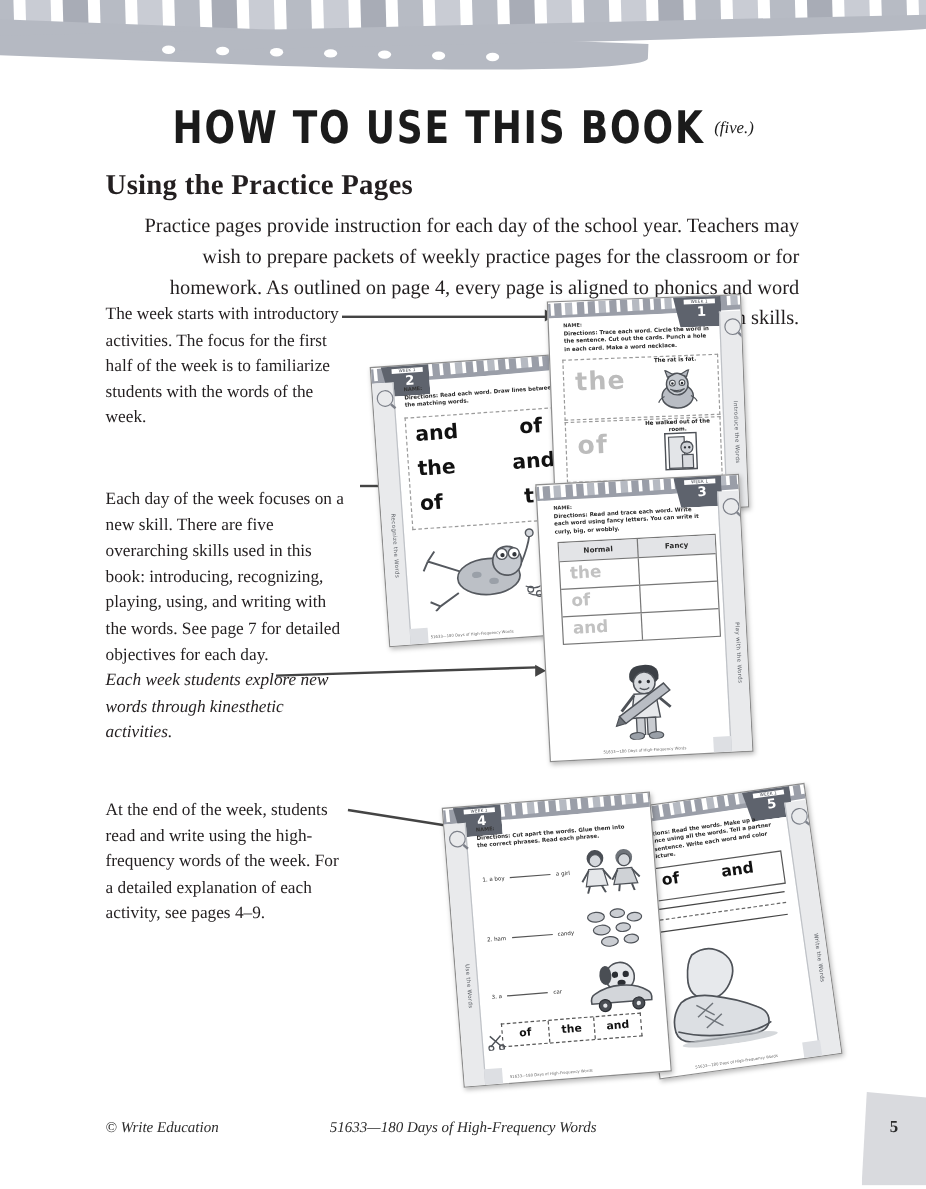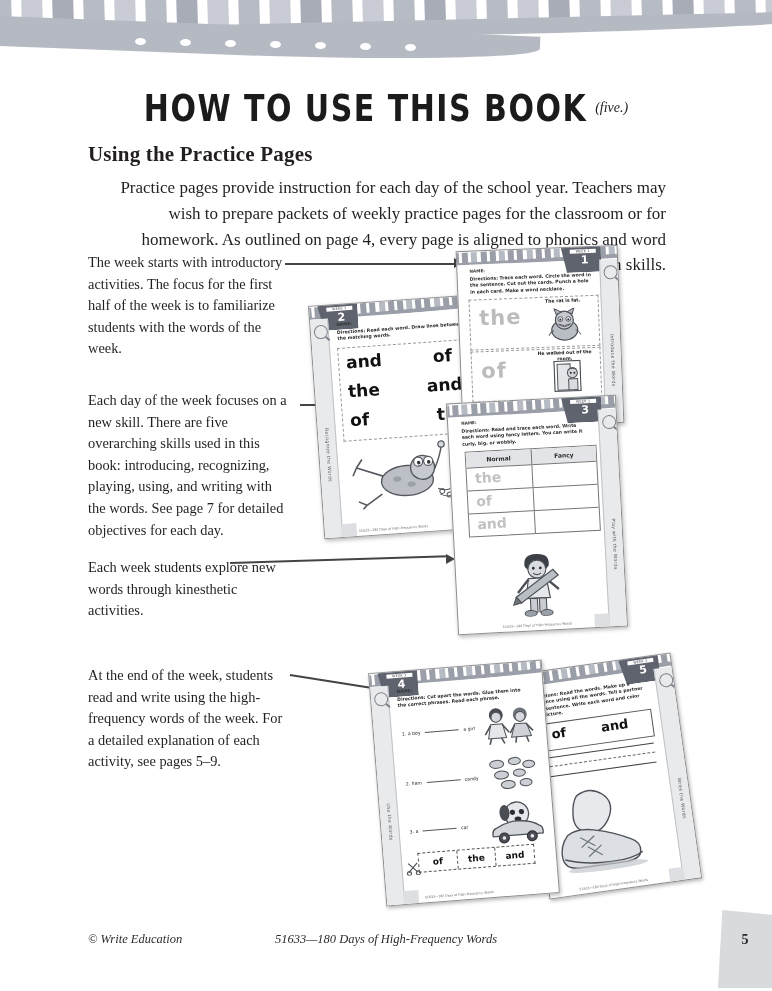--- a/index.html
+++ b/index.html
@@ -25,29 +25,29 @@
   
   .title-row{position:absolute;left:0;top:90px;width:772px;text-align:center;}
   .title{display:inline-block;font-family:"DejaVu Sans",sans-serif;font-weight:bold;
          font-size:30px;letter-spacing:1.5px;color:#1b1b1b;
          transform:scaleY(1.25);transform-origin:center;}
   .title-cont{display:inline-block;font-family:"Liberation Serif",serif;
               font-style:italic;font-size:14px;margin-left:8px;color:#1b1b1b;
               vertical-align:6px;}
 
   
-  .subhead{position:absolute;left:88px;top:142px;font-size:21px;font-weight:bold;
+  .subhead{position:absolute;left:88px;top:142px;font-size:24px;font-weight:bold;
            letter-spacing:.2px;}
   .intro{position:absolute;left:88px;top:175px;width:578px;font-size:17px;
          line-height:1.52;text-align:right;}
 
   .callout{position:absolute;font-size:14.4px;line-height:1.50;width:210px;}
   .c1{left:88px;top:252px;}
-  .c2{left:88px;top:390px;width:205px;}
-  .c3{left:88px;top:557px;width:190px;}
+  .c2{left:88px;top:406px;width:205px;}
+  .c3{left:88px;top:557px;width:190px;font-style:italic;}
   .c4{left:88px;top:665px;width:200px;}
 
   
   .arrow{position:absolute;height:14px;}
   .arrow .ln{position:absolute;left:0;top:6px;height:1.6px;background:#444;}
   .arrow .hd{position:absolute;top:1.2px;width:0;height:0;
              border-top:5px solid transparent;border-bottom:5px solid transparent;
              border-left:9px solid #444;}
 
   
@@ -186,21 +186,21 @@
 <div class="title-row">
   <span class="title">HOW TO USE THIS BOOK</span><span class="title-cont">(five.)</span>
 </div>
 
 <div class="subhead">Using the Practice Pages</div>
 <div class="intro">Practice pages provide instruction for each day of the school year. Teachers may wish to prepare packets of weekly practice pages for the classroom or for homework. As outlined on page 4, every page is aligned to phonics and word recognition skills.</div>
 
 <div class="callout c1">The week starts with introductory activities. The focus for the first half of the week is to familiarize students with the words of the week.</div>
 <div class="callout c2">Each day of the week focuses on a new skill. There are five overarching skills used in this book: introducing, recognizing, playing, using, and writing with the words. See page 7 for detailed objectives for each day.</div>
 <div class="callout c3">Each week students explore new words through kinesthetic activities.</div>
-<div class="callout c4">At the end of the week, students read and write using the high-frequency words of the week. For a detailed explanation of each activity, see pages 5–9.</div>
+<div class="callout c4">At the end of the week, students read and write using the high-frequency words of the week. For a detailed explanation of each activity, see pages 4–9.</div>
 
 <div class="arrow" style="left:285px;top:257px;width:178px;">
   <div class="ln" style="width:170px;"></div>
     <div class="hd" style="left:169px;"></div>
 </div>
 <div class="arrow" style="left:300px;top:398px;width:110px;">
   <div class="ln" style="width:58px;"></div>
     <div class="hd" style="left:57px;"></div>
 </div>
 <div class="arrow" style="left:230px;top:556px;width:230px;">

